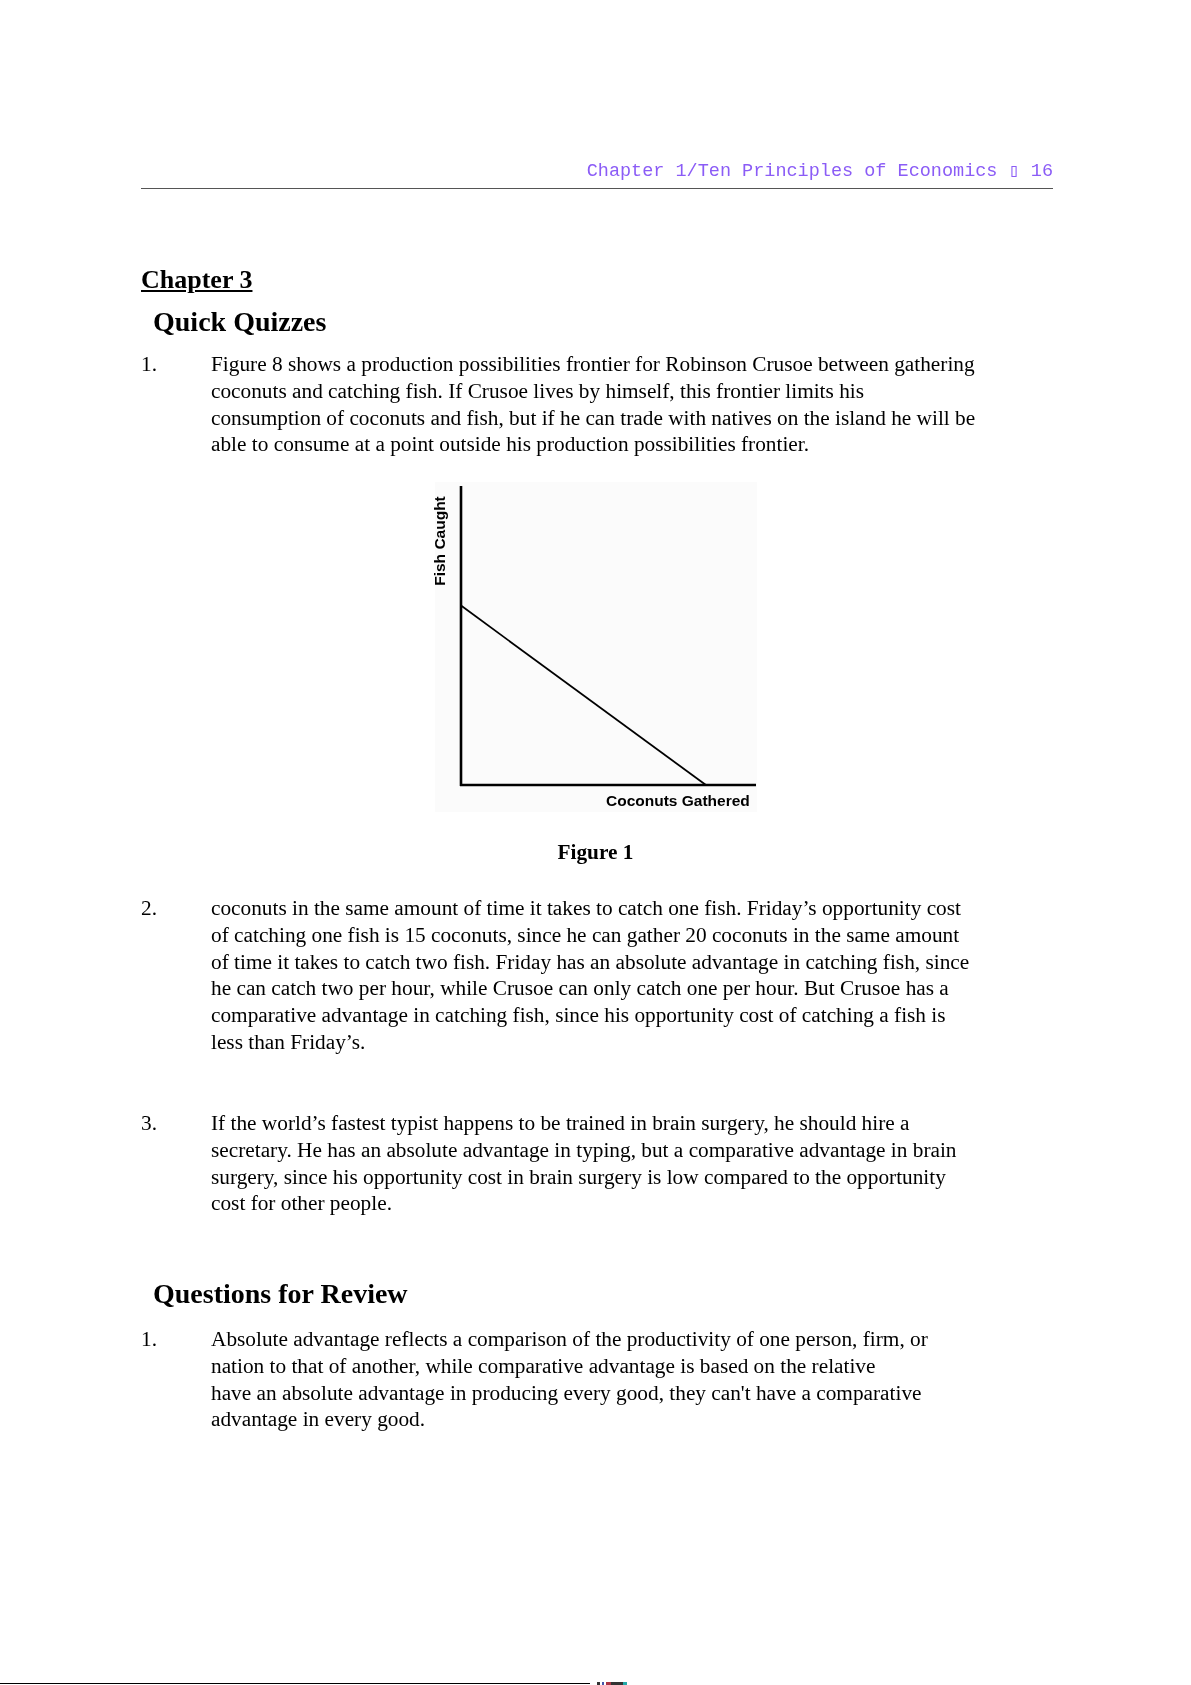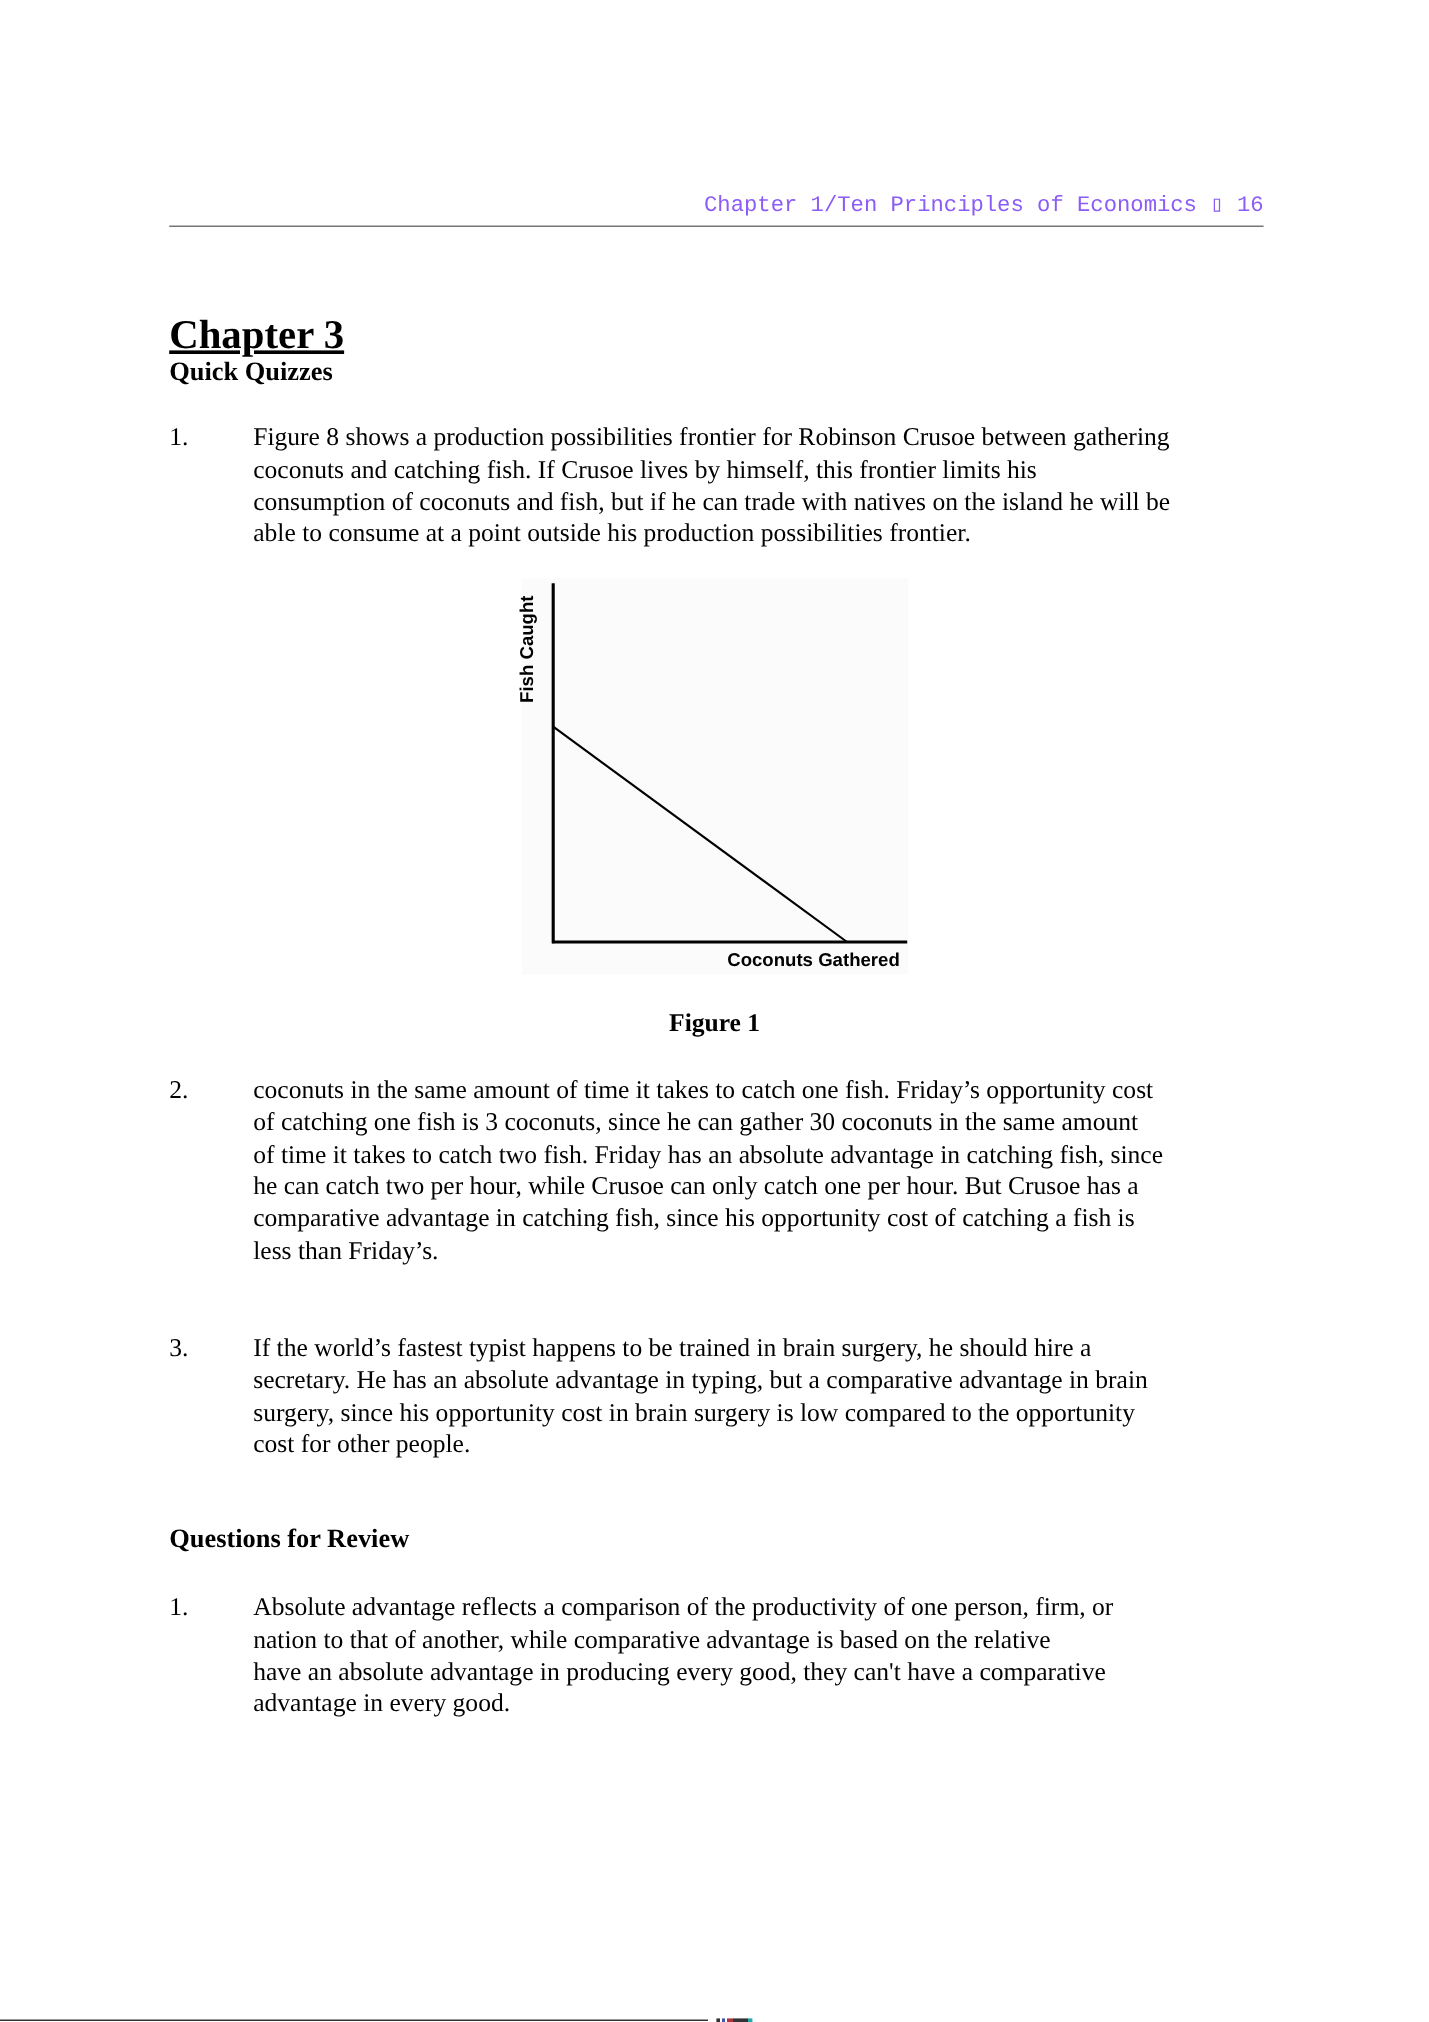--- a/index.html
+++ b/index.html
@@ -31,33 +31,33 @@
       left: 141px;
       top: 188px;
       width: 912px;
       height: 0;
       border-top: 1.5px solid #555;
     }
     .chapter-title {
       position: absolute;
       left: 141px;
       top: 265px;
-      font-size: 34px;
+      font-size: 26px;
       font-weight: bold;
       text-decoration: underline;
       line-height: 30px;
       margin: 0;
     }
     .section-title {
       position: absolute;
       left: 141px;
-      font-size: 22px;
+      font-size: 28px;
       font-weight: bold;
       line-height: 24px;
-      margin: 0;
+      margin: 12px;
     }
     .item {
       position: absolute;
       left: 141px;
       width: 920px;
       font-size: 21.3px;
       line-height: 26.8px;
     }
     .item .num {
       position: absolute;
@@ -169,21 +169,21 @@
 <div class="y-label">
   <span>Fish Caught</span>
 </div>
 <div class="x-label">Coconuts Gathered</div>
 <div class="figure-caption">Figure 1</div>
 
 <div class="item" style="top:895px;">
   <span class="num">2.</span>
   <div class="text">
     <span class="line">coconuts in the same amount of time it takes to catch one fish.  Friday’s opportunity cost</span>
-    <span class="line">of catching one fish is 3 coconuts, since he can gather 30 coconuts in the same amount</span>
+    <span class="line">of catching one fish is 15 coconuts, since he can gather 20 coconuts in the same amount</span>
     <span class="line">of time it takes to catch two fish.  Friday has an absolute advantage in catching fish, since</span>
     <span class="line">he can catch two per hour, while Crusoe can only catch one per hour.  But Crusoe has a</span>
     <span class="line">comparative advantage in catching fish, since his opportunity cost of catching a fish is</span>
     <span class="line">less than Friday’s.</span>
   </div>
 </div>
 
 <div class="item" style="top:1110px;">
   <span class="num">3.</span>
   <div class="text">

